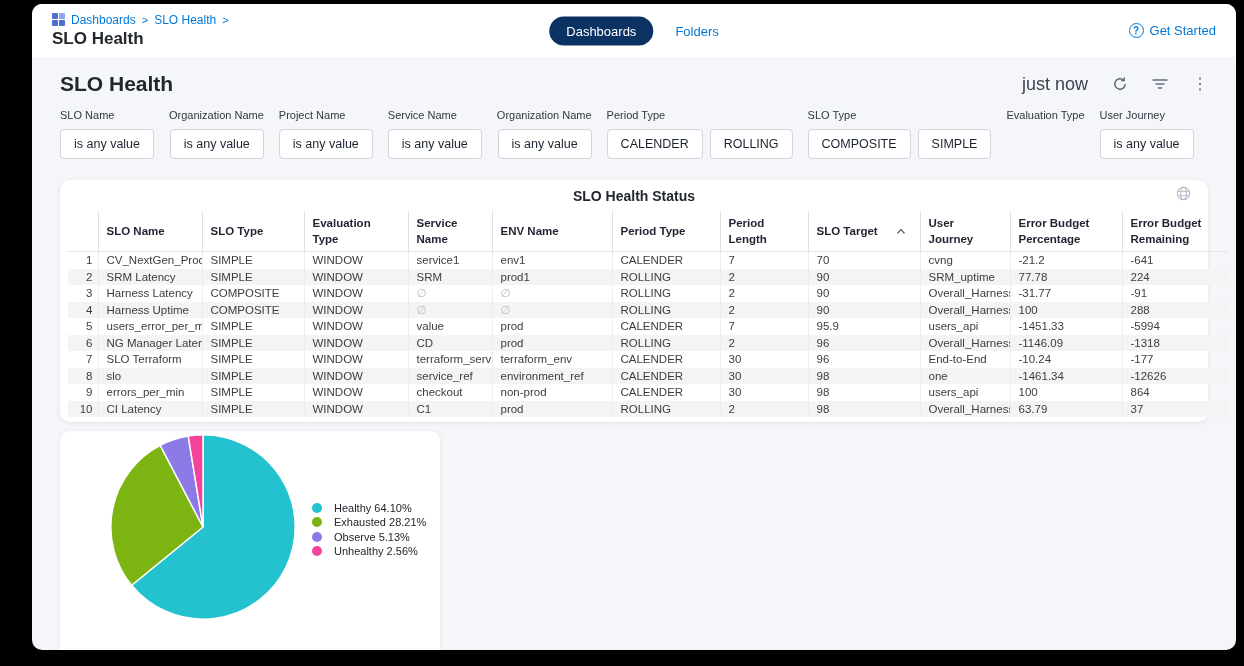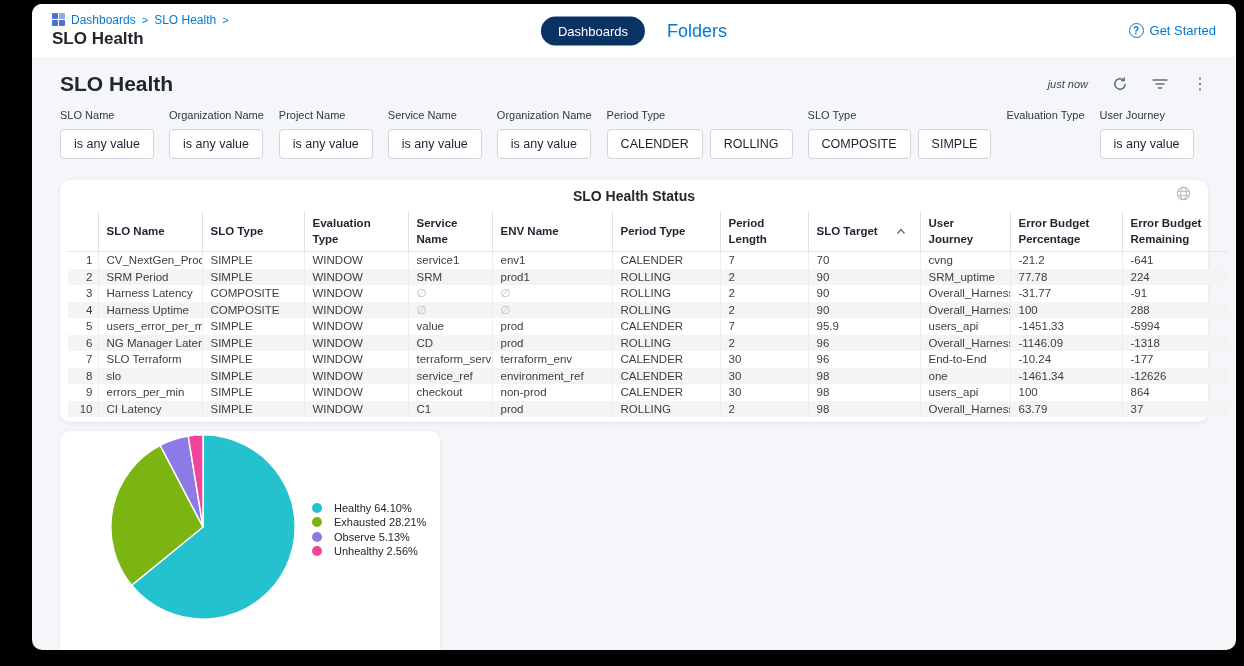--- a/index.html
+++ b/index.html
@@ -12,38 +12,38 @@
   .topbar-left { display:flex; flex-direction:column; gap:2px; }
   .breadcrumb-row { display:flex; align-items:center; gap:6px; font-size:12px; color:#0278d5; }
   .grid-icon { width:13px; height:13px; display:grid; grid-template-columns:6px 6px; grid-template-rows:6px 6px; gap:1px; }
   .grid-icon i { background:#4d6fd0; border-radius:1px; }
   .grid-icon i:nth-child(2){ background:#8da6e8; }
   .crumb { color:#0278d5; text-decoration:none; cursor:pointer; }
   .crumb-sep { color:#0278d5; font-size:11px; }
   .topbar-title { font-size:17px; font-weight:bold; color:#22272d; }
   .topbar-center { position:absolute; left:50%; top:50%; transform:translate(-50%,-50%); display:flex; align-items:center; gap:22px; }
   .tab-pill { background:#0a3364; color:#fff; border:none; border-radius:999px; padding:7px 17px; font-size:13px; font-family:inherit; cursor:pointer; }
-  .tab-link { background:none; border:none; color:#0278d5; font-size:18px; font-family:inherit; cursor:pointer; }
+  .tab-link { background:none; border:none; color:#0278d5; font-size:13px; font-family:inherit; cursor:pointer; }
   .topbar-right { margin-left:auto; display:flex; align-items:center; gap:6px; color:#0278d5; font-size:13px; cursor:pointer; }
   .help-circle { width:15px; height:15px; border:1.4px solid #0278d5; border-radius:50%; display:inline-flex; align-items:center; justify-content:center; font-size:10px; font-weight:bold; }
 
   
   .main { padding:0 28px; }
   .title-row { margin-top:15px; display:flex; align-items:center; }
   .page-title { font-size:21px; font-weight:bold; color:#22272d; }
   .title-actions { margin-left:auto; display:flex; align-items:center; gap:24px; color:#5f6b7a; }
-  .refreshed-label { font-size:11px; color:#3c4450;font-style:italic; }
+  .refreshed-label { font-size:18px; color:#3c4450; }
   .icon-btn { background:none; border:none; cursor:pointer; display:flex; align-items:center; color:#5f6b7a; padding:0; }
   .kebab { font-size:16px; letter-spacing:0; color:#5f6b7a; line-height:1; }
 
   
   .filters { display:flex; gap:15px; margin-top:13px; }
   .filter-group { display:flex; flex-direction:column; gap:8px; }
   .filter-label { font-size:11px; color:#2f3941; }
-  .filter-buttons { display:flex; gap:7px; }
+  .filter-buttons { display:flex; gap:7px;justify-content:flex-end; }
   .filter-btn { background:#fff; border:1px solid #d0d4dc; border-radius:4px; padding:7px 13px; font-size:12.5px; color:#1c2430; font-family:inherit; white-space:nowrap; cursor:pointer; }
 
   
   .card { background:#fff; border-radius:10px; box-shadow:0 1px 4px rgba(40,41,61,.10); }
   .card-head { position:relative; text-align:center; padding:7px 0 6px; }
   .card-title { font-size:14px; font-weight:bold; color:#22272d; display:inline; }
   .globe { position:absolute; right:9px; top:6px; }
 
   .table-card { margin-top:21px; padding:0 8px 5px; }
   table { width:100%; border-collapse:collapse; table-layout:fixed; font-size:11.5px; color:#3c3c43; }
@@ -228,21 +228,21 @@
               <td>env1</td>
               <td>CALENDER</td>
               <td>7</td>
               <td>70</td>
               <td>cvng</td>
               <td>-21.2</td>
               <td>-641</td>
             </tr>
             <tr>
               <td class="rownum">2</td>
-              <td>SRM Period</td>
+              <td>SRM Latency</td>
               <td>SIMPLE</td>
               <td>WINDOW</td>
               <td>SRM</td>
               <td>prod1</td>
               <td>ROLLING</td>
               <td>2</td>
               <td>90</td>
               <td>SRM_uptime</td>
               <td>77.78</td>
               <td>224</td>

